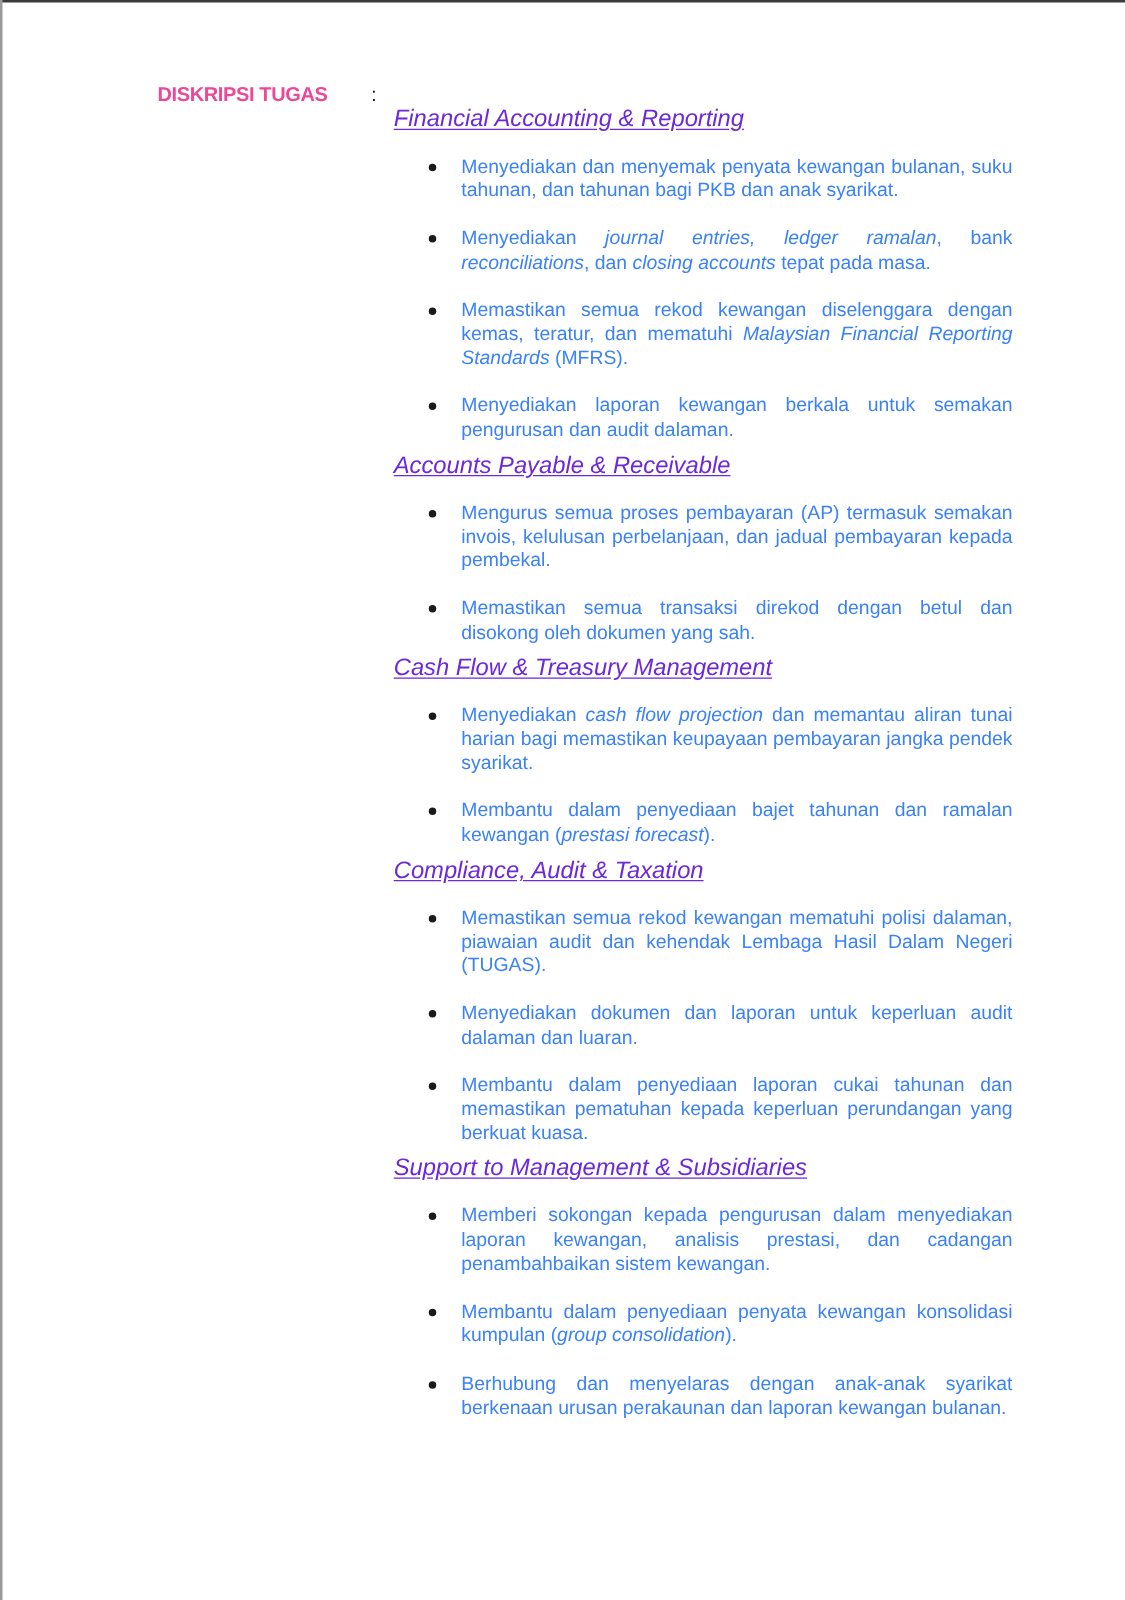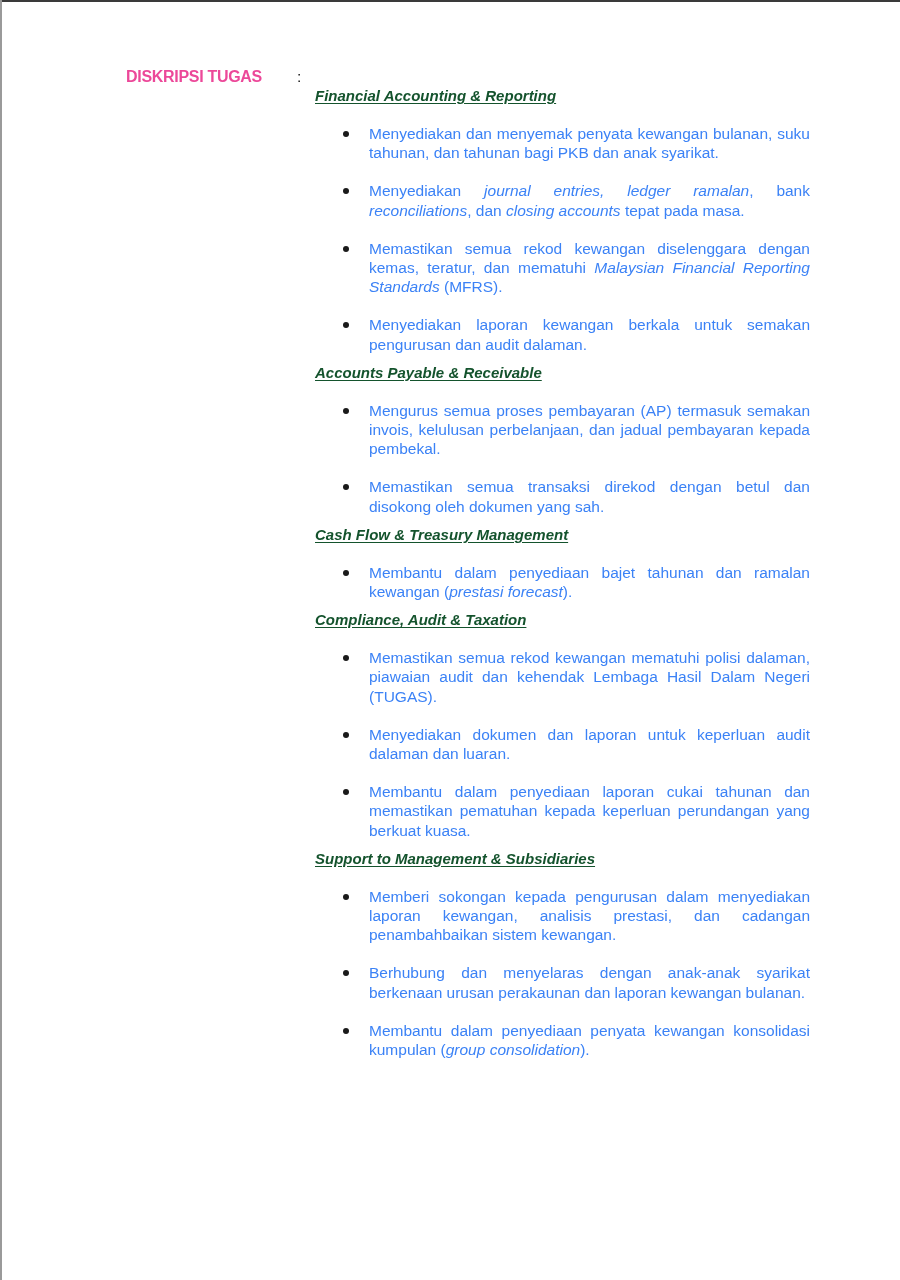--- a/index.html
+++ b/index.html
@@ -43,28 +43,28 @@
       font-size: 15.5px;
       color: #111;
     }
     .content {
       position: absolute;
       left: 315px;
       top: 86px;
       width: 495px;
     }
     .section-heading {
-      font-size: 15px;
-      font-weight: bold;
+      font-size: 19px;
+      font-weight: normal;
       font-style: italic;
       text-decoration: underline;
       text-underline-offset: 2px;
       line-height: 19px;
       margin: 0 0 19px 0;
-      color: #14532d;
+      color: #6d28d9;
     }
     .bullets {
       list-style: none;
       margin: 0;
       padding: 0;
     }
     .bullet-item {
       position: relative;
       padding-left: 54px;
       font-size: 15.5px;
@@ -111,32 +111,33 @@
     <div class="section">
       <div class="section-heading">Accounts Payable &amp; Receivable</div>
       <ul class="bullets">
         <li class="bullet-item"><span class="bullet-dot"></span><span><span>Mengurus semua proses pembayaran (AP) termasuk semakan invois, kelulusan perbelanjaan, dan jadual pembayaran kepada pembekal.</span></span></li>
         <li class="bullet-item"><span class="bullet-dot"></span><span><span>Memastikan semua transaksi direkod dengan betul dan disokong oleh dokumen yang sah.</span></span></li>
       </ul>
     </div>
     <div class="section">
       <div class="section-heading">Cash Flow &amp; Treasury Management</div>
       <ul class="bullets">
+        <li class="bullet-item"><span class="bullet-dot"></span><span><span>Menyediakan </span><i>cash flow projection</i><span> dan memantau aliran tunai harian bagi memastikan keupayaan pembayaran jangka pendek syarikat.</span></span></li>
         <li class="bullet-item"><span class="bullet-dot"></span><span><span>Membantu dalam penyediaan bajet tahunan dan ramalan kewangan (</span><i>prestasi forecast</i><span>).</span></span></li>
       </ul>
     </div>
     <div class="section">
       <div class="section-heading">Compliance, Audit &amp; Taxation</div>
       <ul class="bullets">
         <li class="bullet-item"><span class="bullet-dot"></span><span><span>Memastikan semua rekod kewangan mematuhi polisi dalaman, piawaian audit dan kehendak Lembaga Hasil Dalam Negeri (TUGAS).</span></span></li>
         <li class="bullet-item"><span class="bullet-dot"></span><span><span>Menyediakan dokumen dan laporan untuk keperluan audit dalaman dan luaran.</span></span></li>
         <li class="bullet-item"><span class="bullet-dot"></span><span><span>Membantu dalam penyediaan laporan cukai tahunan dan memastikan pematuhan kepada keperluan perundangan yang berkuat kuasa.</span></span></li>
       </ul>
     </div>
     <div class="section">
       <div class="section-heading">Support to Management &amp; Subsidiaries</div>
       <ul class="bullets">
         <li class="bullet-item"><span class="bullet-dot"></span><span><span>Memberi sokongan kepada pengurusan dalam menyediakan laporan kewangan, analisis prestasi, dan cadangan penambahbaikan sistem kewangan.</span></span></li>
+        <li class="bullet-item"><span class="bullet-dot"></span><span><span>Membantu dalam penyediaan penyata kewangan konsolidasi kumpulan (</span><i>group consolidation</i><span>).</span></span></li>
         <li class="bullet-item"><span class="bullet-dot"></span><span><span>Berhubung dan menyelaras dengan anak-anak syarikat berkenaan urusan perakaunan dan laporan kewangan bulanan.</span></span></li>
-        <li class="bullet-item"><span class="bullet-dot"></span><span><span>Membantu dalam penyediaan penyata kewangan konsolidasi kumpulan (</span><i>group consolidation</i><span>).</span></span></li>
       </ul>
     </div>
   </div>
 
 </body></html>

